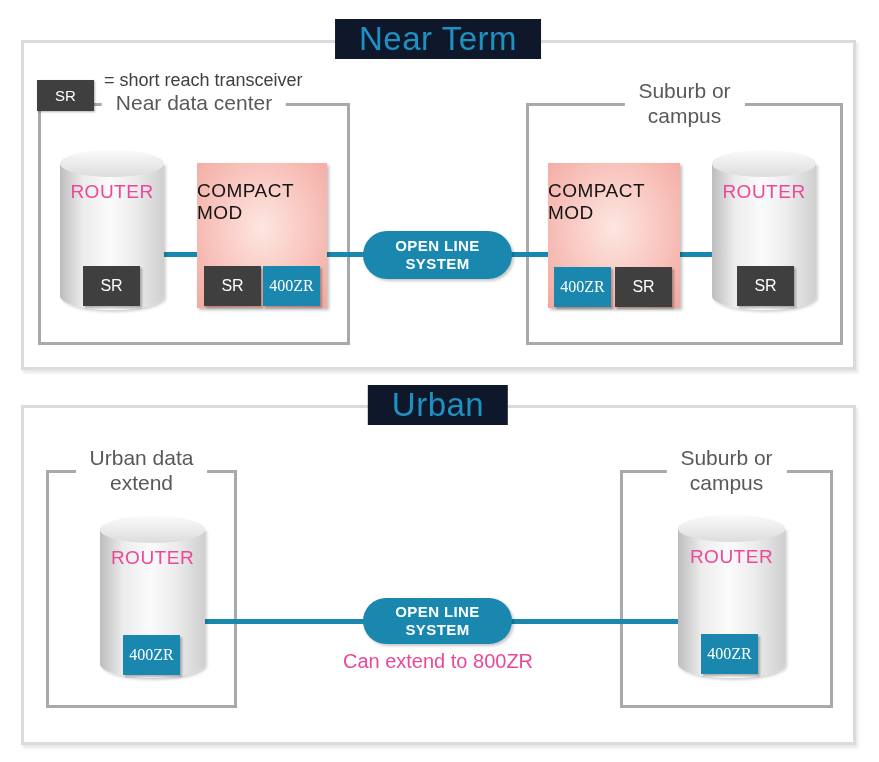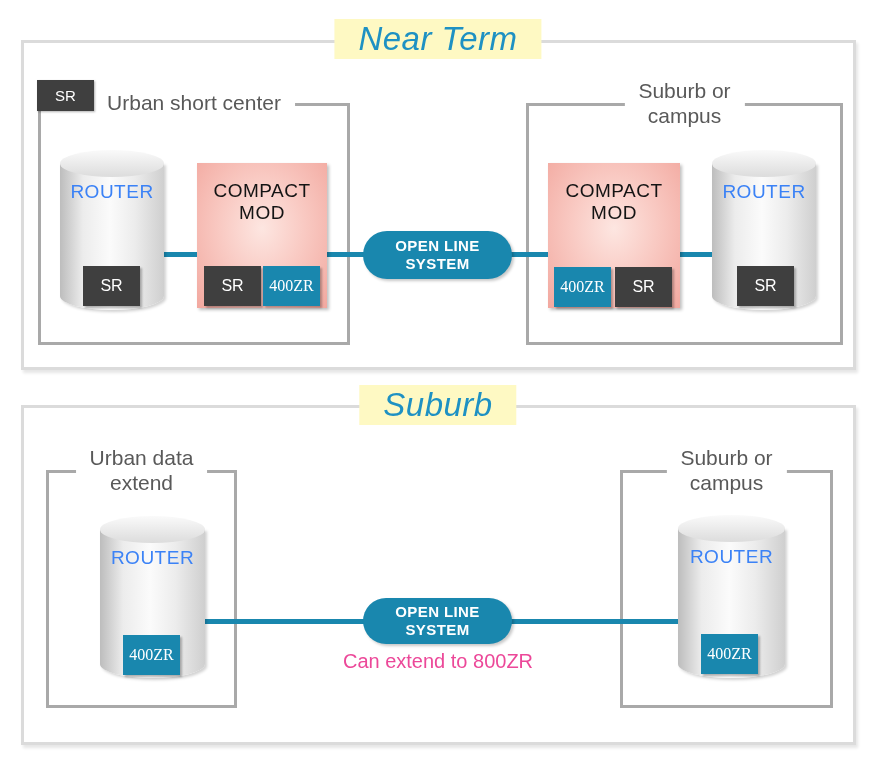--- a/index.html
+++ b/index.html
@@ -10,23 +10,23 @@
   }
 
   
   .panel{
     position:absolute;border:3px solid #dbdbdb;background:transparent;
     box-sizing:border-box;box-shadow:2px 3px 3px rgba(0,0,0,0.10);
     z-index:1;
   }
   .section-title{
     position:absolute;transform:translateX(-50%);
-    background:#fef9c3;padding:0 24px;
+    background:#0f172a;padding:0 24px;
     font-size:33px;font-weight:400;color:#1e91c3;letter-spacing:0.5px;
-    white-space:nowrap;z-index:5;line-height:40px;font-style:italic;
+    white-space:nowrap;z-index:5;line-height:40px;
   }
 
   
   .zone-frame{
     position:absolute;border:3px solid #a9a9a9;background:transparent;
     box-sizing:border-box;z-index:2;
   }
   .zone-label{
     position:absolute;left:50%;transform:translateX(-50%);
     background:#ffffff;padding:0 14px;text-align:center;
@@ -48,31 +48,31 @@
     box-shadow:2px 2px 3px rgba(0,0,0,0.18);
     z-index:1;
   }
   .cyl-top{
     position:absolute;left:0;right:0;top:0;height:27px;border-radius:50%;
     background:linear-gradient(180deg,#fafafa 0%,#dcdcdc 100%);
     z-index:2;
   }
   .cyl-label{
     position:absolute;top:31px;left:0;right:0;text-align:center;
-    font-size:19px;color:#3b82f6;letter-spacing:0.5px;z-index:3;
+    font-size:19px;color:#ec4899;letter-spacing:0.5px;z-index:3;
   }
 
   
   .compact{
     position:absolute;z-index:4;
     background:radial-gradient(ellipse at 50% 45%,#fde6e1 0%,#f9cac3 45%,#f2a89f 100%);
     box-shadow:2px 2px 3px rgba(0,0,0,0.25);
   }
   .compact-title{
-    position:absolute;top:17px;left:0;right:0;text-align:center;
+    position:absolute;top:17px;left:0;right:0;text-align:left;
     font-size:19px;color:#141414;letter-spacing:0.5px;z-index:3;
   }
   .compact-title .ln{line-height:22px;}
 
   
   .chip{
     position:absolute;width:57px;height:40px;z-index:5;
     display:flex;align-items:center;justify-content:center;
     color:#ffffff;font-size:16px;
     box-shadow:2px 2px 2px rgba(0,0,0,0.28);
@@ -103,26 +103,27 @@
 </style>
 </head>
 <body>
 
 <div class="panel" style="left:21px;top:40px;width:835px;height:330px"></div>
 
 <div class="section-title" style="left:438px;top:19px">Near Term</div>
 
 <div class="legend" style="left:37px;top:49px">
   <div class="chip dark legend">SR</div>
+  <div class="legend-text">= short reach transceiver</div>
 </div>
 
 <div class="line" style="left:110px;top:252px;width:660px"></div>
 
 <div class="zone-frame" style="left:38px;top:103px;width:312px;height:242px">
-  <div class="zone-label" style="top:-15px">Urban short center</div>
+  <div class="zone-label" style="top:-15px">Near data center</div>
 </div>
 
 <div class="zone-frame" style="left:526px;top:103px;width:317px;height:242px">
   <div class="zone-label" style="top:-28px">
     <div class="ln">Suburb or</div>
     <div class="ln">campus</div>
   </div>
 </div>
 
 <div class="cyl" style="left:60px;top:150px;width:104px;height:160px">
@@ -157,21 +158,21 @@
 
 <div class="cyl" style="left:712px;top:150px;width:104px;height:160px">
   <div class="cyl-top"></div>
   <div class="cyl-body"></div>
   <div class="cyl-label">ROUTER</div>
   <div class="chip dark" style="left:25px;top:85px">SR</div>
 </div>
 
 <div class="panel" style="left:21px;top:405px;width:835px;height:340px"></div>
 
-<div class="section-title" style="left:438px;top:385px">Suburb</div>
+<div class="section-title" style="left:438px;top:385px">Urban</div>
 
 <div class="line" style="left:150px;top:619px;width:590px"></div>
 
 <div class="zone-frame" style="left:46px;top:470px;width:191px;height:238px">
   <div class="zone-label" style="top:-28px">
     <div class="ln">Urban data</div>
     <div class="ln">extend</div>
   </div>
 </div>
 

